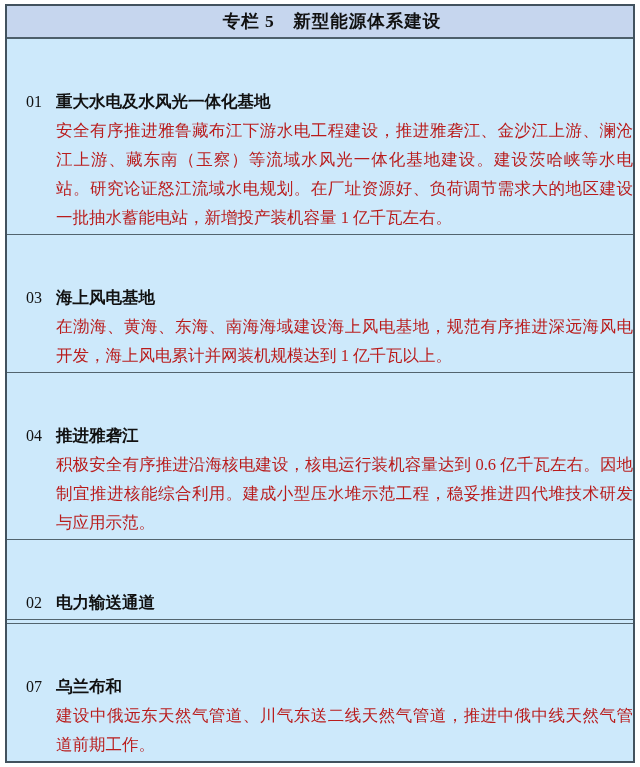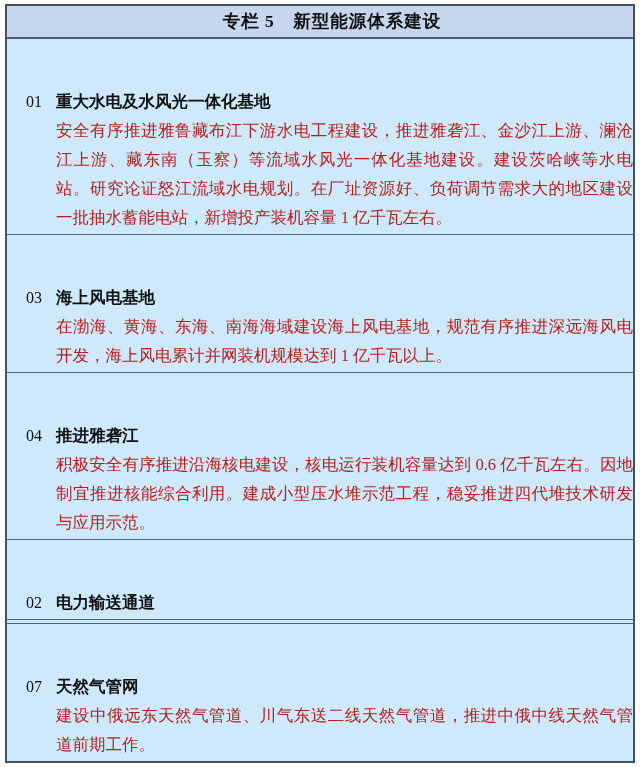--- a/index.html
+++ b/index.html
@@ -118,20 +118,20 @@
           <span class="sec-title">电力输送通道</span>
         </div>
       </section>
 
       <section class="sec">
       </section>
 
       <section class="sec">
         <div class="sec-head">
           <span class="sec-num">07</span>
-          <span class="sec-title">天然气管网</span>
+          <span class="sec-title">乌兰布和</span>
         </div>
         <p class="sec-body">建设中俄远东天然气管道、川气东送二线天然气管道，推进中俄中线天然气管道前期工作。</p>
       </section>
 
     </div>
   </div>
 </div>
 
 </body></html>

